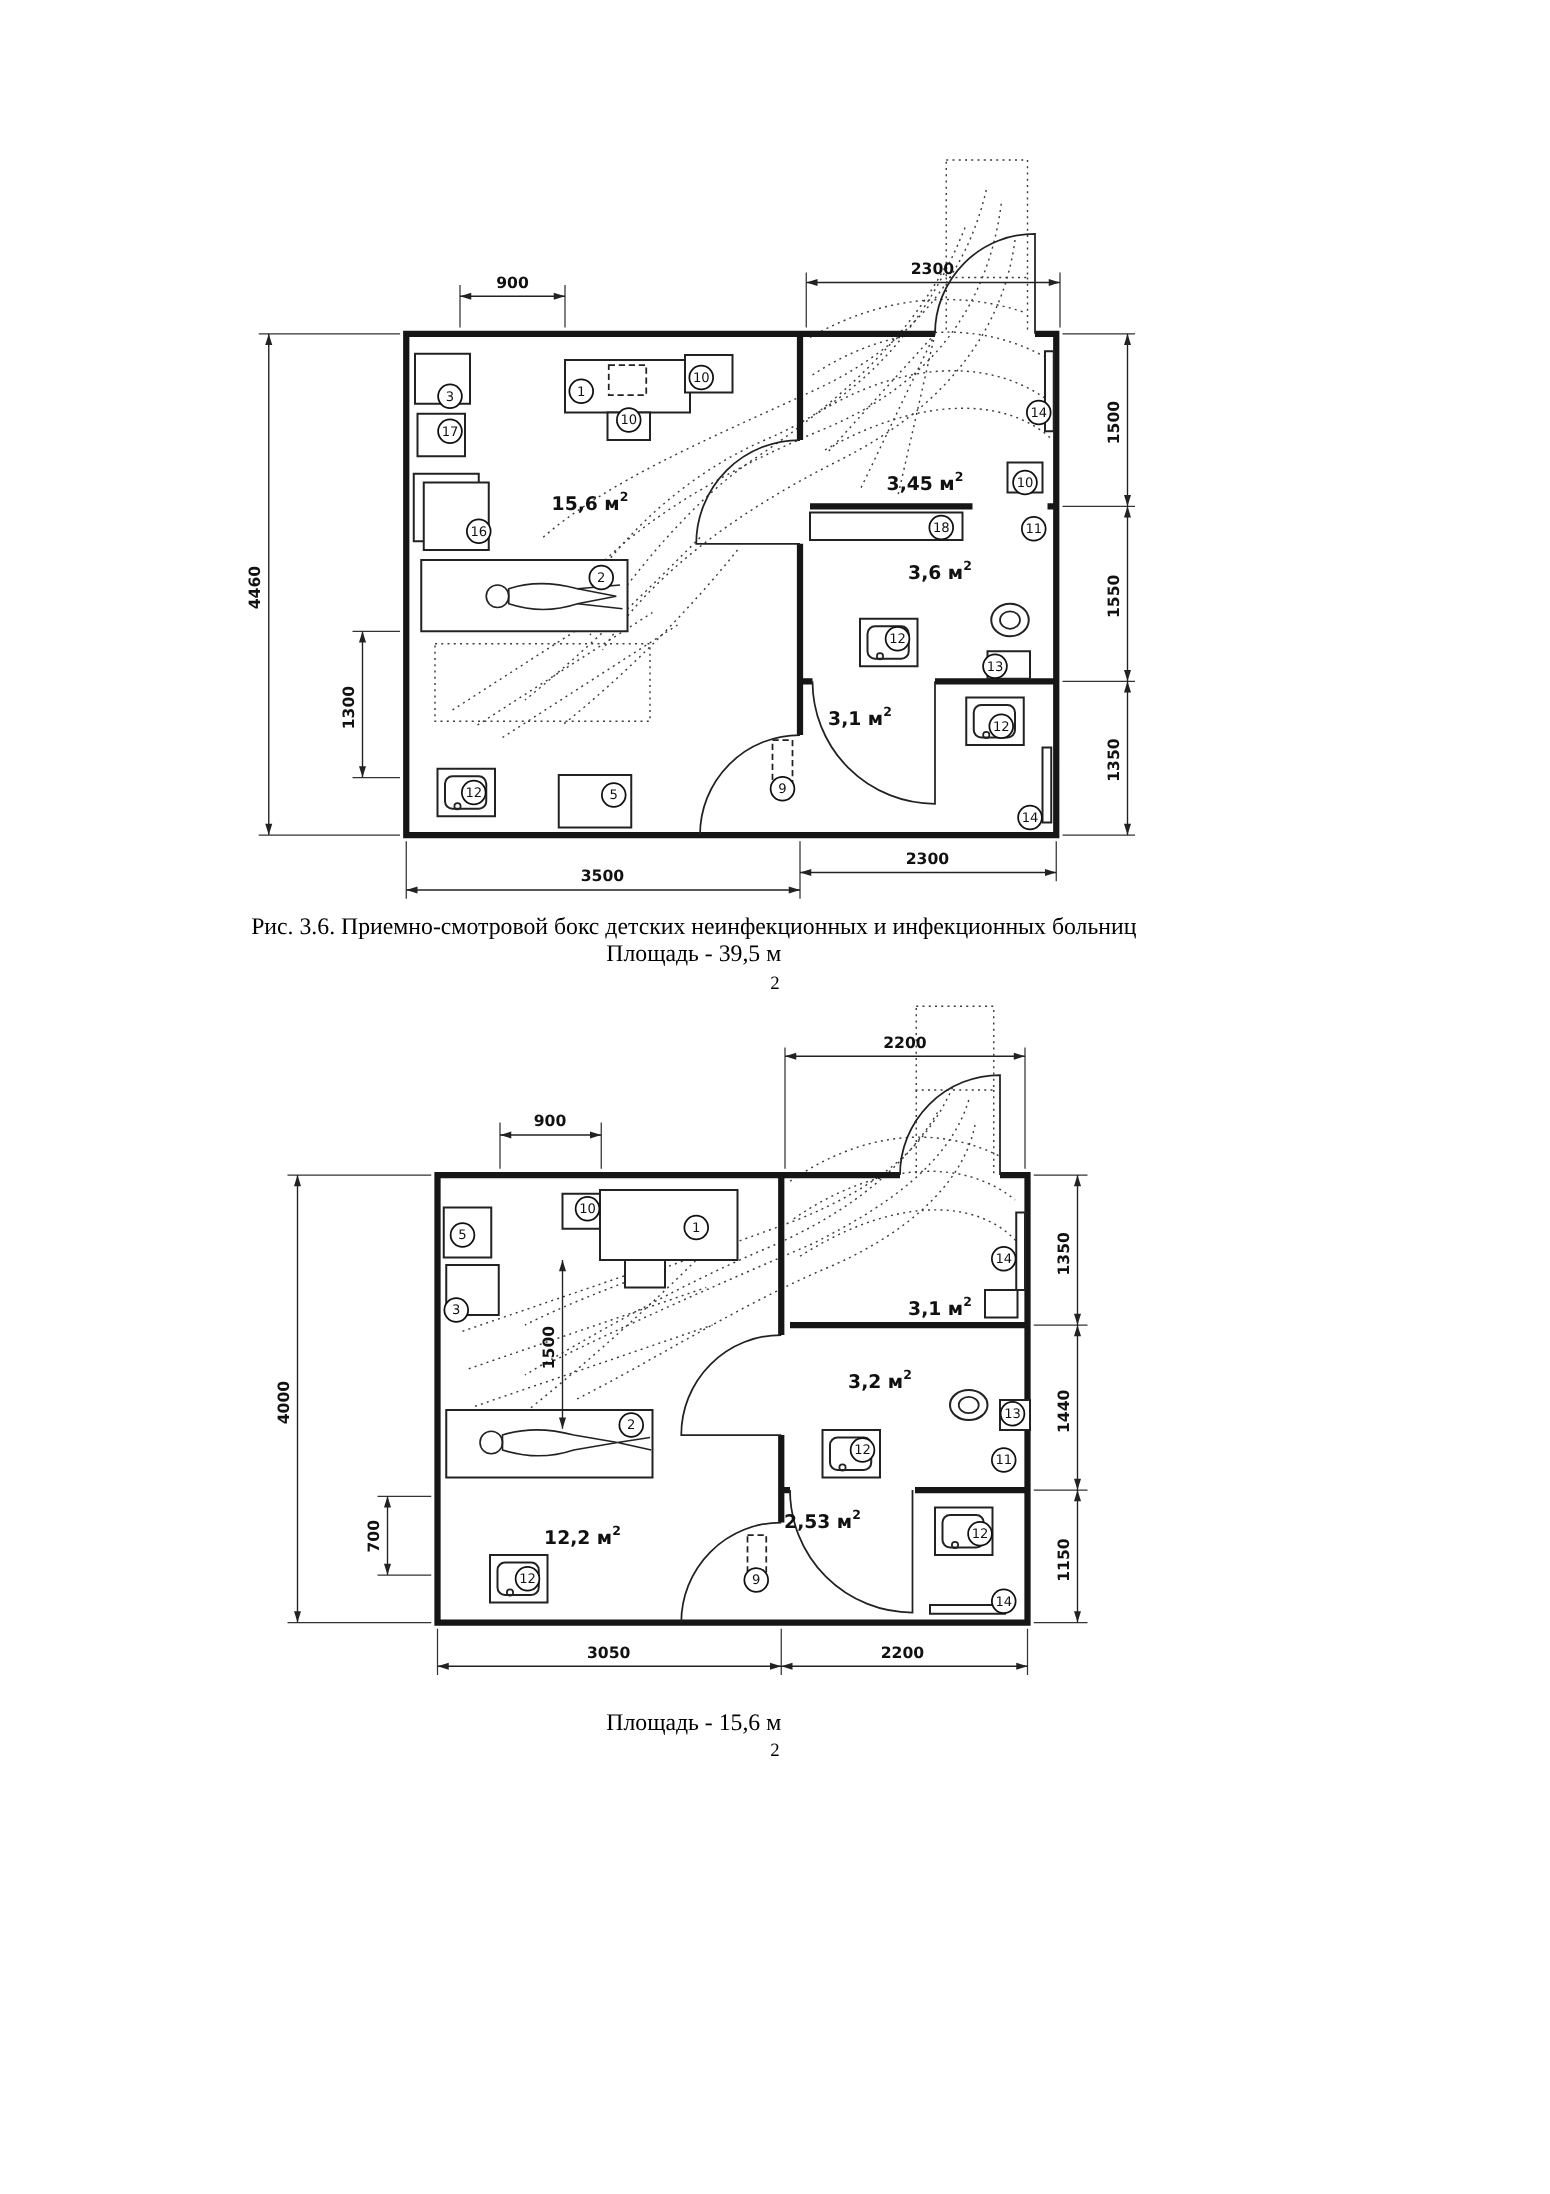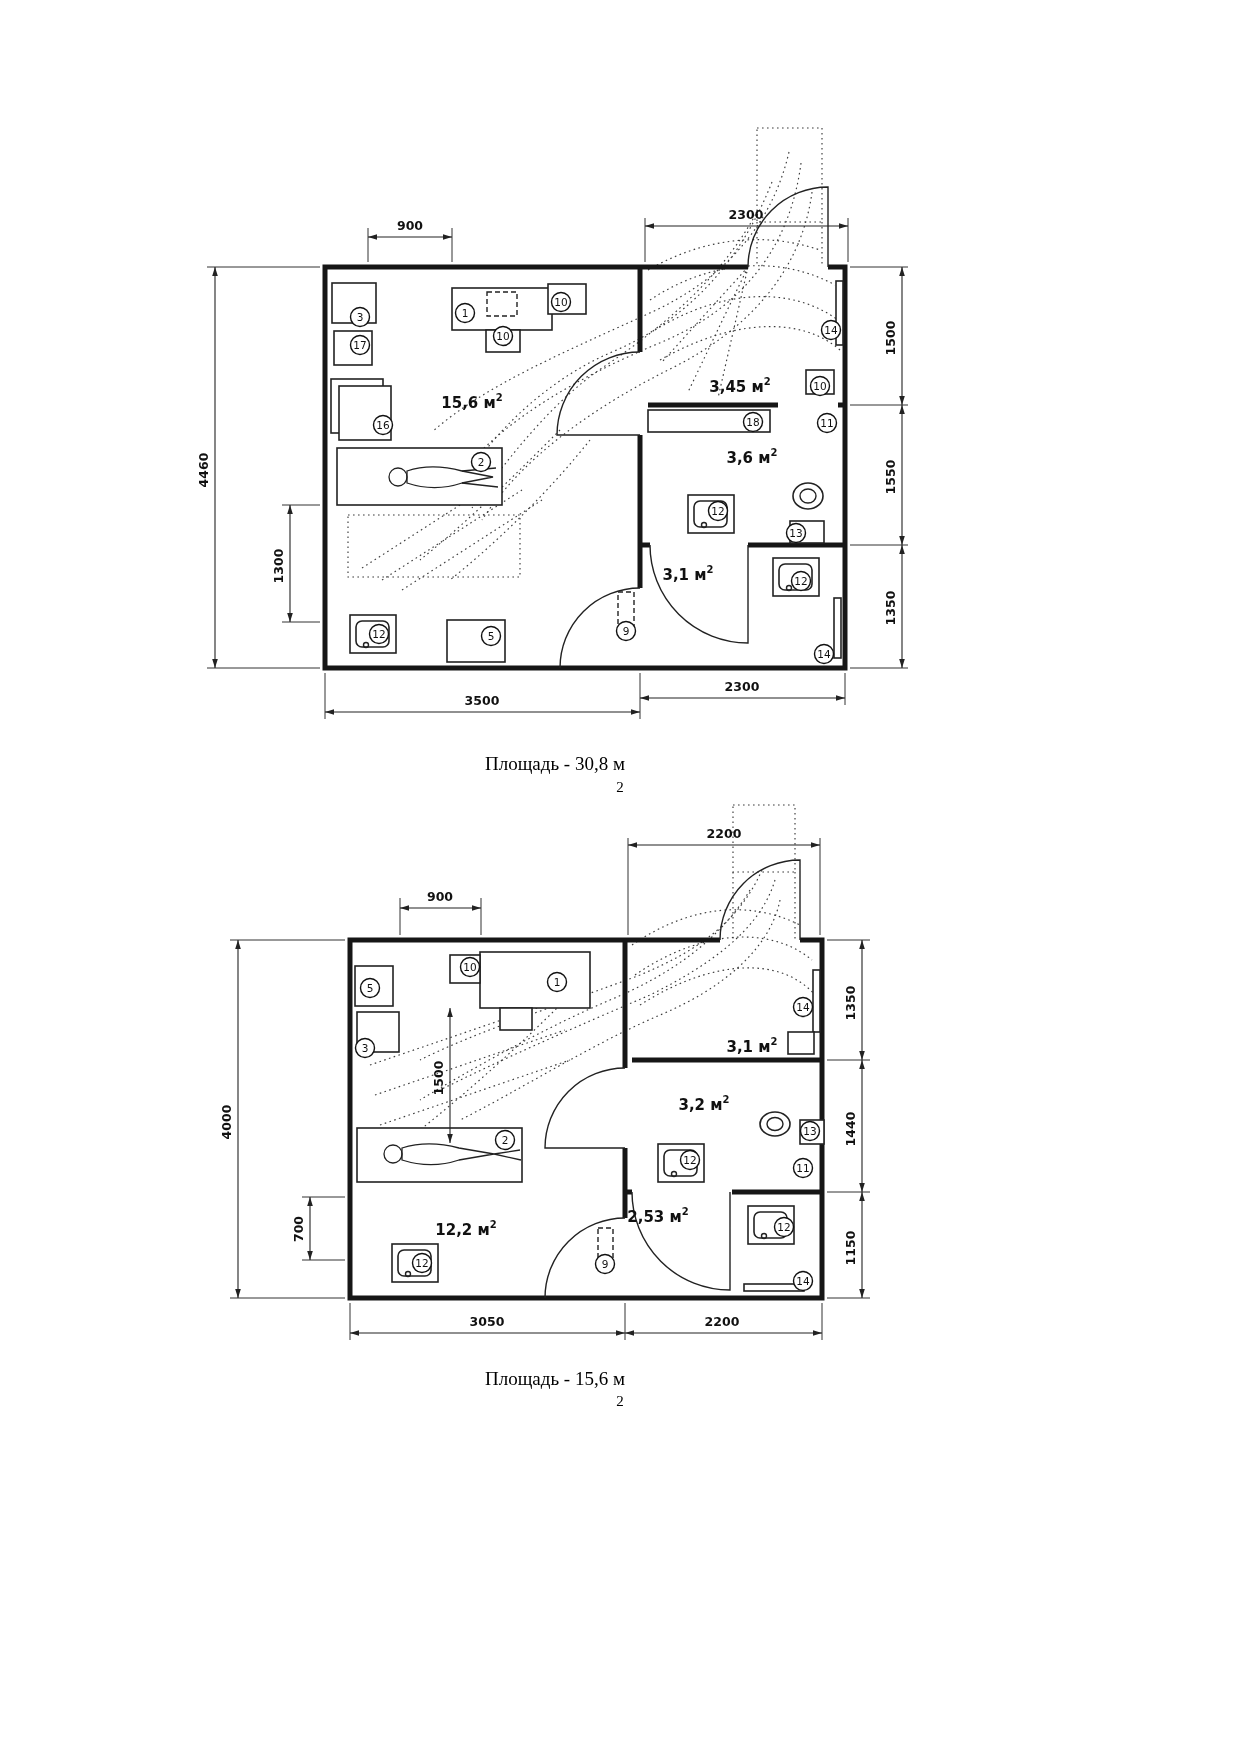--- a/index.html
+++ b/index.html
@@ -255,21 +255,22 @@
           <circle cx="801" cy="581" r="9.5" class="marker-circle"></circle>
           <text x="801" y="584.5" class="marker-text">12</text>
         </g>
         <g>
           <circle cx="824" cy="654" r="9.5" class="marker-circle"></circle>
           <text x="824" y="657.5" class="marker-text">14</text>
         </g>
       </g>
   </svg>
 
-  <div class="caption cap-narrow" style="top:753px">Площадь - 30,8 м</div>
+  <div class="caption cap-narrow" style="top:731px">Рис. 3.6. Приемно-смотровой бокс детских неинфекционных и инфекционных больниц</div>
+  <div class="caption cap-narrow" style="top:753px">Площадь - 39,5 м</div>
   <div class="caption cap-full caption-sup" style="top:776px">2</div>
 
   <svg class="plan" style="top:800px" width="1240" height="545" viewBox="0 800 1240 545">
 
     <g>
       <rect class="dots" x="733" y="805" width="62" height="67"></rect>
       <path class="dots" d="M733,872 L733,940 M795,872 L795,940"></path>
     </g>
 
     <g>

